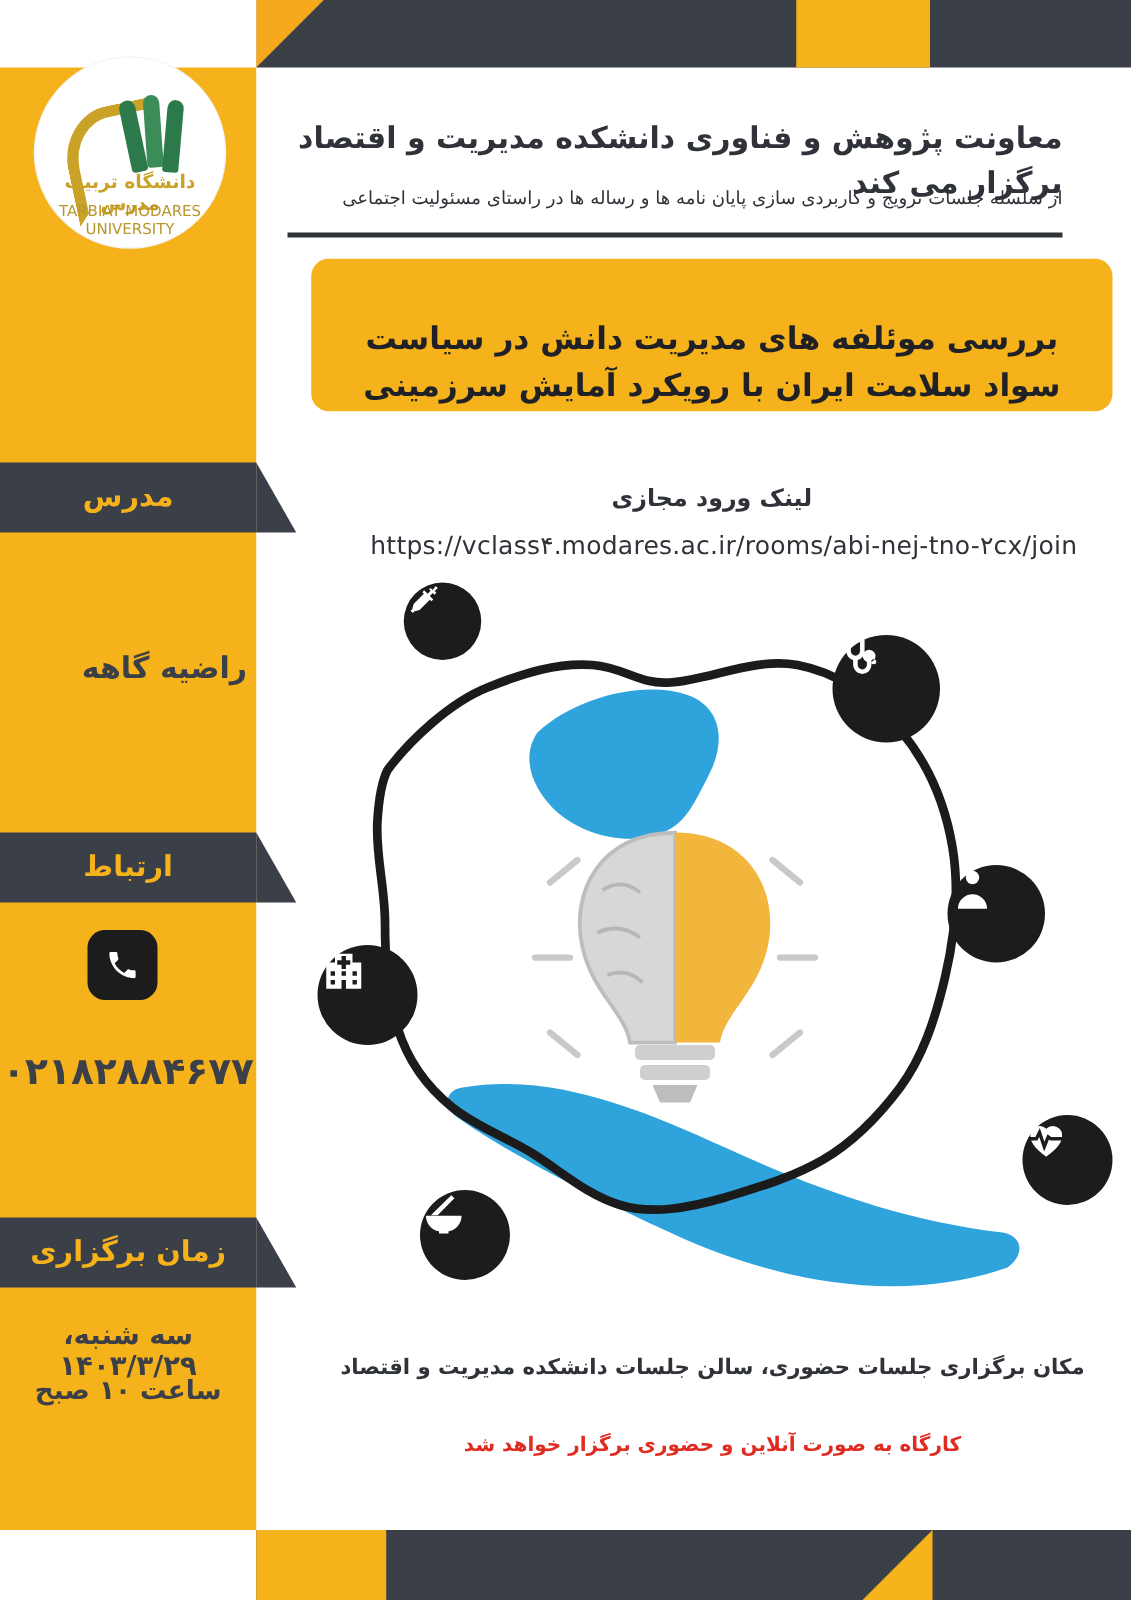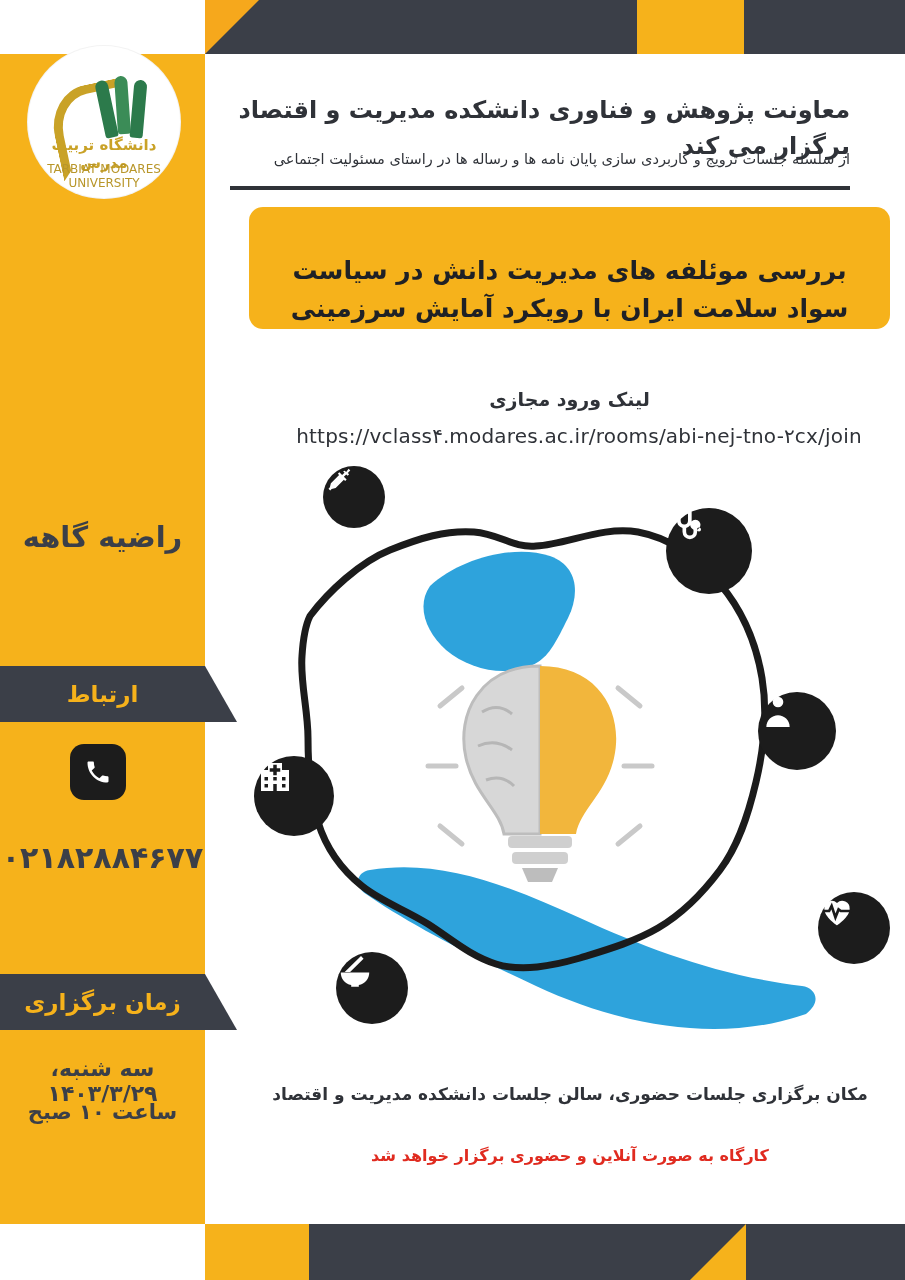--- a/index.html
+++ b/index.html
@@ -72,21 +72,21 @@
     position:absolute;right:-32px;top:0;width:0;height:0;
     border-bottom:56px solid #3b3f48;border-right:32px solid transparent;
   }
   .tab-instructor{top:370px;width:205px;}
   .tab-contact{top:666px;width:205px;}
   .tab-time{top:974px;width:205px;}
 
   .left-value{
     position:absolute;left:0;width:205px;text-align:center;color:#3b3f48;
   }
-  .instructor-name{top:520px;font-size:29px;font-weight:bold;color:#3b3f48;}
+  .instructor-name{top:520px;font-size:24px;font-weight:bold;color:#3b3f48;padding-left:29px;}
   .phone-badge{
     position:absolute;left:70px;top:744px;width:56px;height:56px;border-radius:14px;
     background:#1c1c1c;display:flex;align-items:center;justify-content:center;
   }
   .phone-badge svg{width:28px;height:28px;fill:#ffffff;}
   .phone-number{top:840px;font-size:30px;font-weight:bold;letter-spacing:1px;}
   .date-line{top:1056px;font-size:22px;font-weight:bold;}
   .time-line{top:1100px;font-size:21px;font-weight:bold;}
 
   
@@ -179,20 +179,24 @@
     <div class="logo-inner">
       <div class="logo-arc"></div>
       <div class="logo-leaf l1"></div>
       <div class="logo-leaf l2"></div>
       <div class="logo-leaf l3"></div>
       <div class="logo-text">دانشگاه تربیت مدرس</div>
       <div class="logo-sub">TARBIAT MODARES UNIVERSITY</div>
     </div>
   </div>
 
+  <div class="tab tab-instructor">
+    <span>مدرس</span>
+    <span class="cut"></span>
+  </div>
   <div class="left-value instructor-name">راضیه گاهه</div>
 
   <div class="tab tab-contact">
     <span>ارتباط</span>
     <span class="cut"></span>
   </div>
   <div class="phone-badge">
     <svg viewBox="0 0 24 24">
         <path d="M6.6 10.8c1.4 2.8 3.8 5.1 6.6 6.6l2.2-2.2c.3-.3.7-.4 1-.2 1.2.4 2.4.6 3.6.6.6 0 1 .4 1 1V20c0 .6-.4 1-1 1C10.7 21 3 13.3 3 4c0-.6.4-1 1-1h3.5c.6 0 1 .4 1 1 0 1.3.2 2.5.6 3.6.1.4 0 .8-.2 1l-2.3 2.2z"></path>
       </svg>

